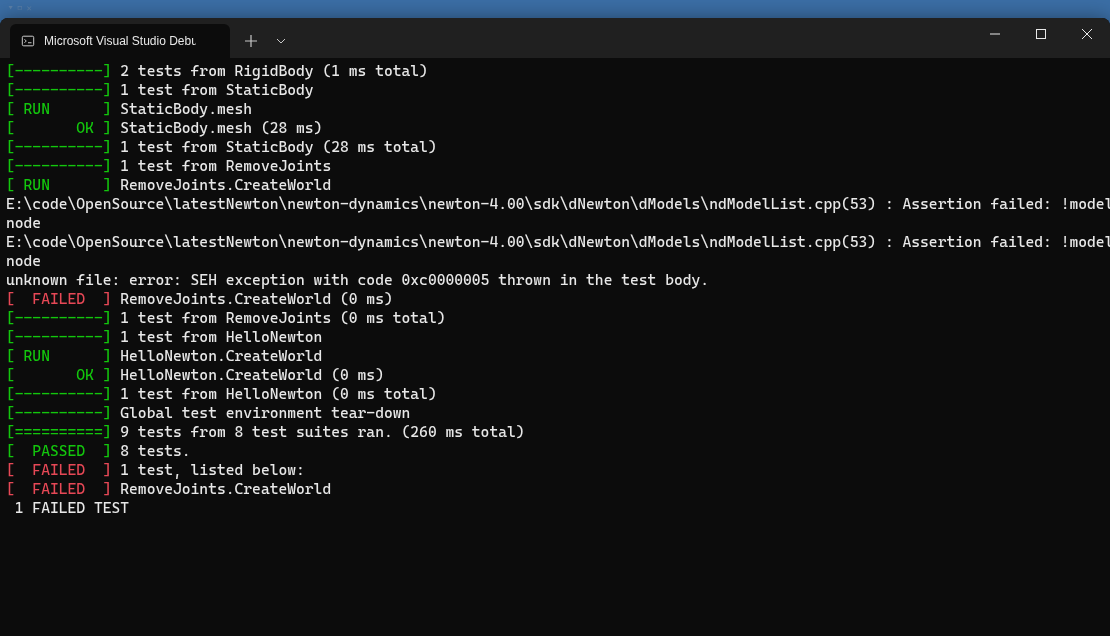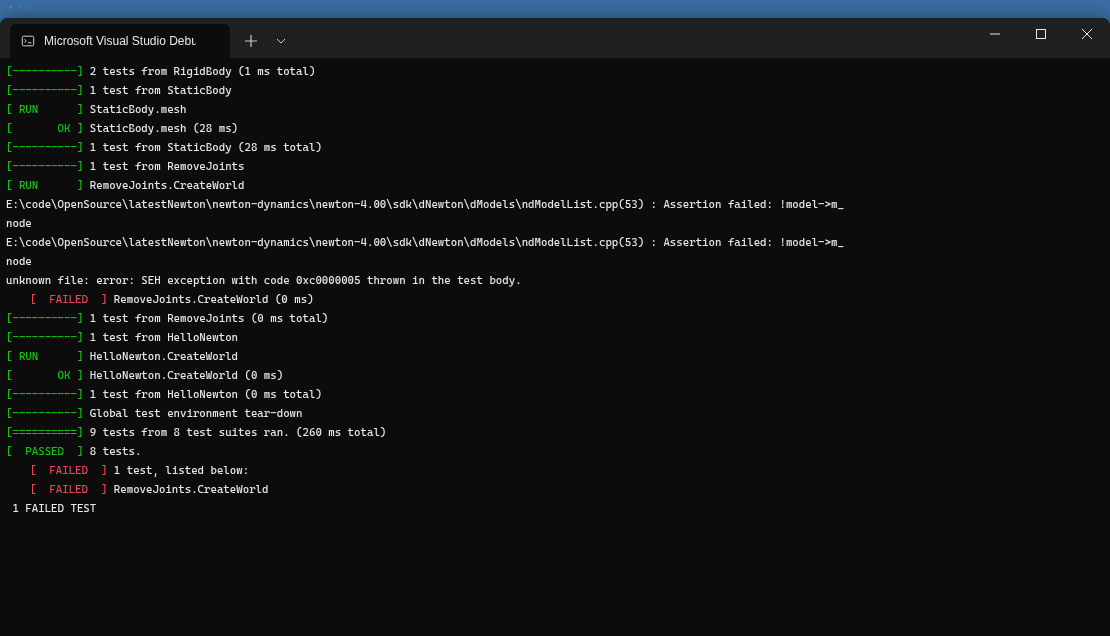--- a/index.html
+++ b/index.html
@@ -105,29 +105,29 @@
     color: #e8e8e8;
     cursor: pointer;
   }
   .winctrls svg { width: 10px; height: 10px; stroke: #e8e8e8; stroke-width: 1; fill:none; }
 
   
   .terminal {
     flex: 1;
     background: #0c0c0c;
     color: #cccccc;
-    font-size: 11px;
+    font-size: 15px;
     line-height: 19px;
     white-space: pre;
     padding: 4px 6px;
     overflow: hidden;
   }
   .line { white-space: pre; }
   .g { color: #13c60d; }  
-  .r { color: #e74856; margin-left: 24px; }  
+  .r { color: #e74856; }  
   .w { color: #e8e8e8; }  
 
 </style>
 </head>
 <body>
 
 <div class="topstrip">
   <div class="mini">
     <span>▾</span>
     <span>◻</span>

